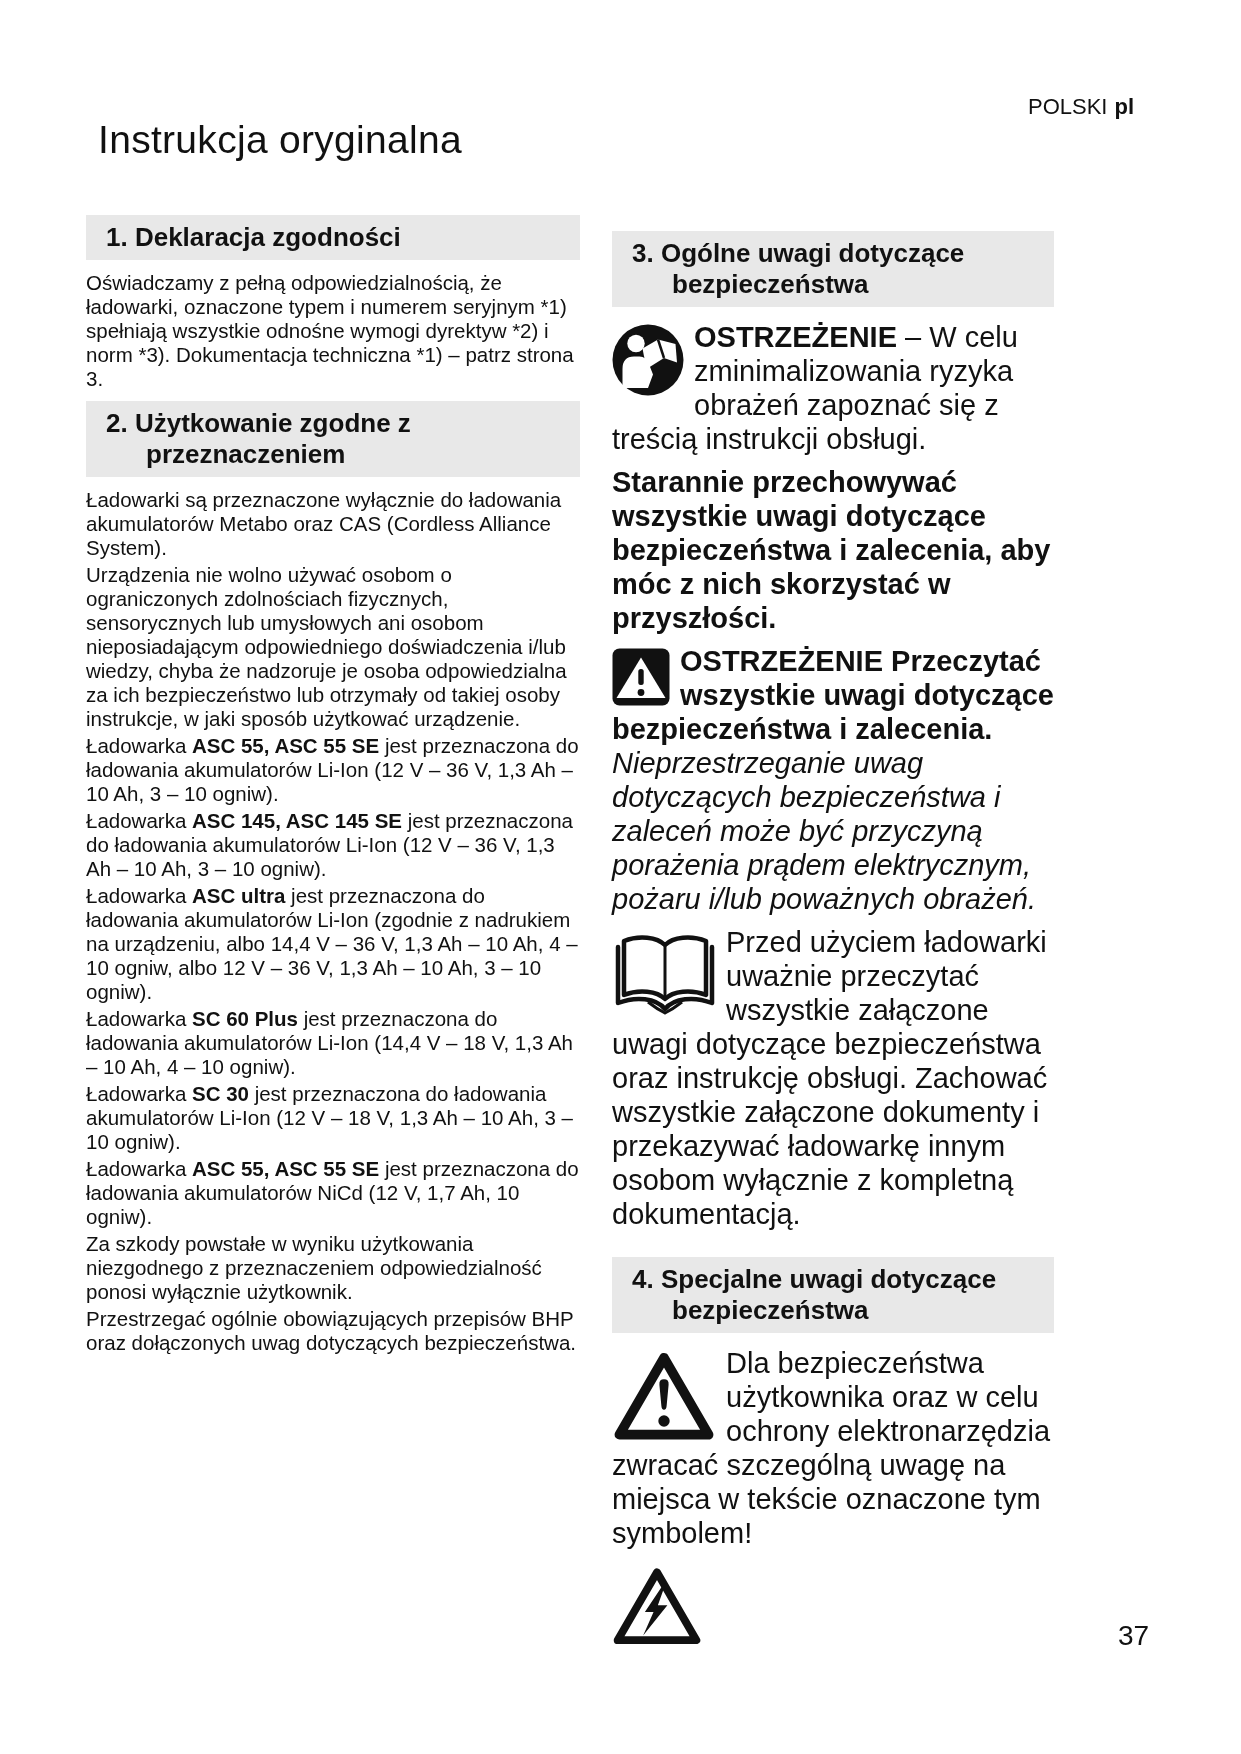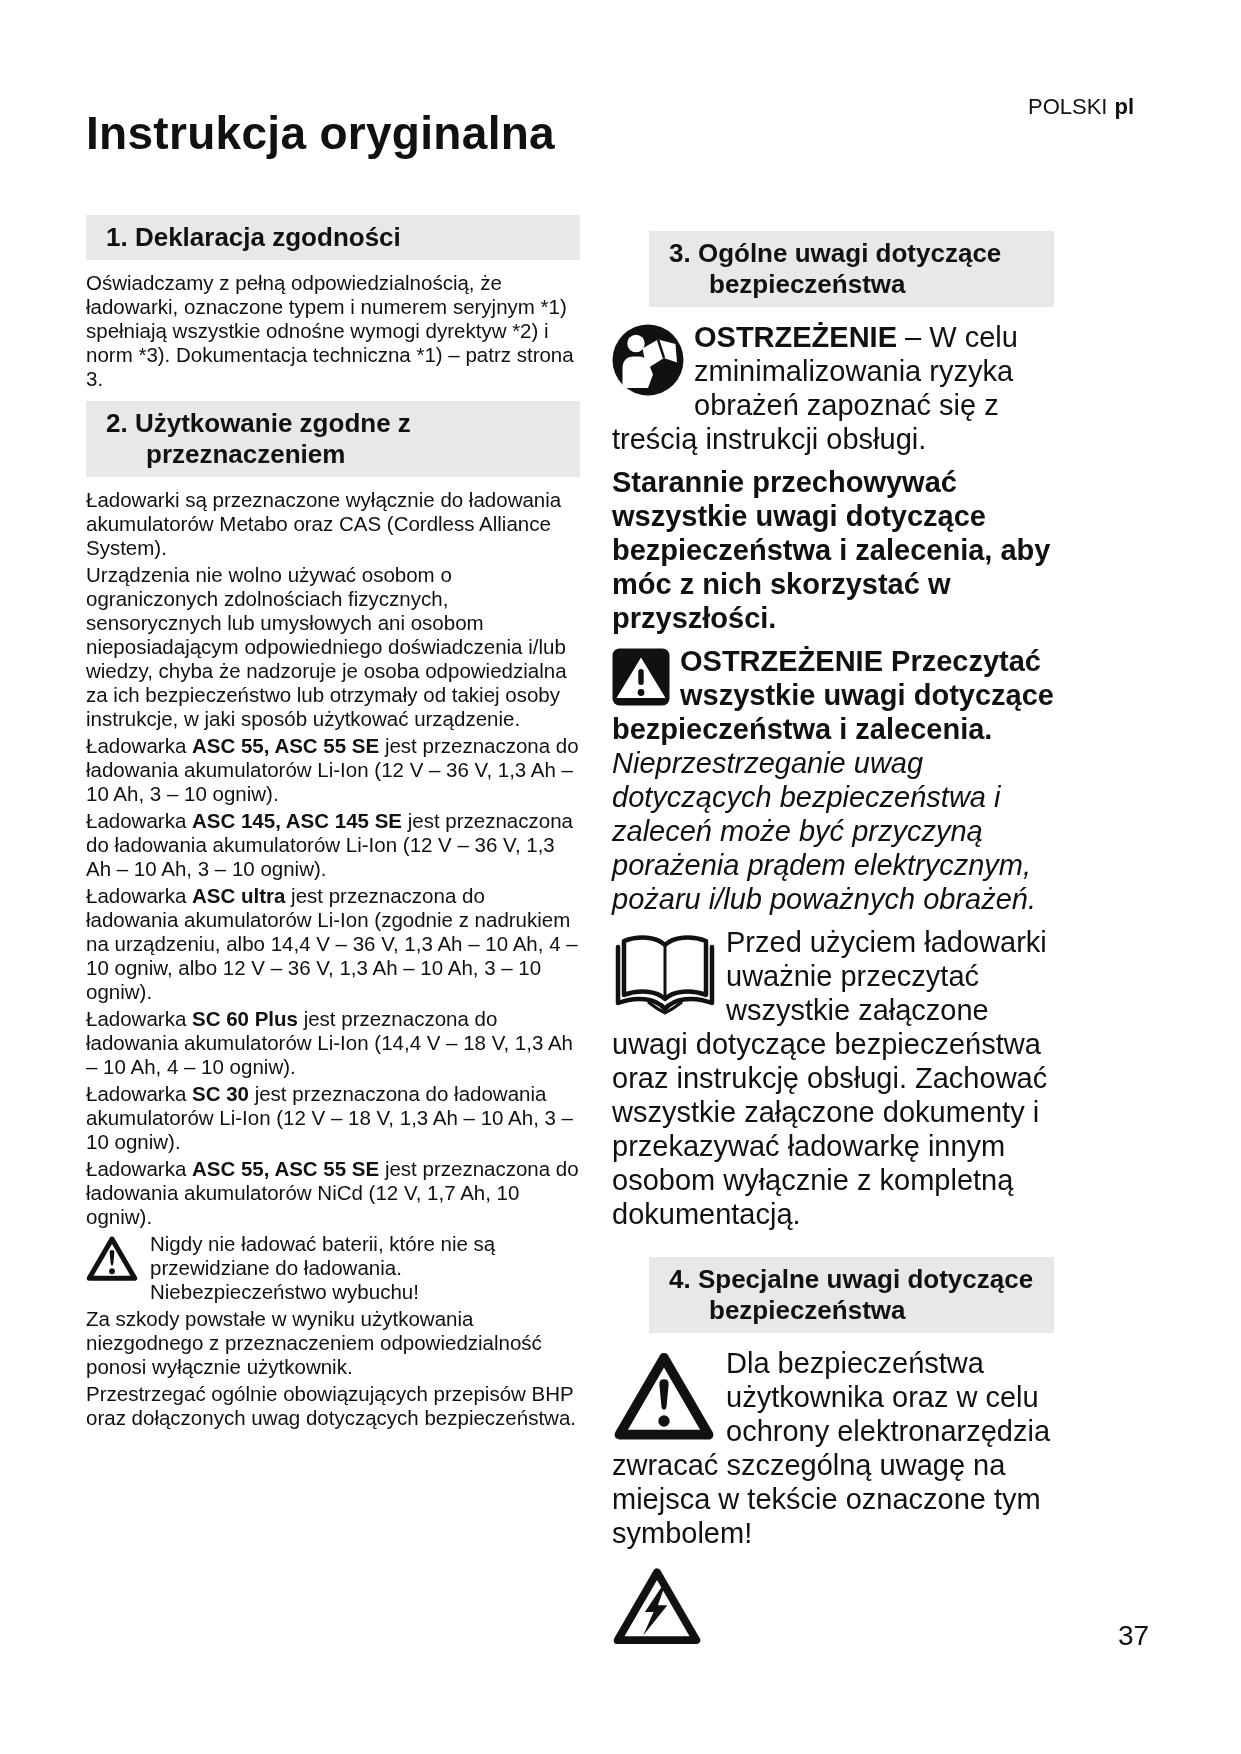--- a/index.html
+++ b/index.html
@@ -1,28 +1,28 @@
 <!DOCTYPE html>
 <html lang="pl"><head>
 <meta charset="utf-8">
 <style>
   html,body{margin:0;padding:0;background:#fff;}
   .page{position:relative;width:1241px;height:1754px;background:#ffffff;
         font-family:"Liberation Sans","DejaVu Sans",sans-serif;color:#111;overflow:hidden;}
   .lang{position:absolute;top:94px;left:12px;width:1086px;text-align:right;font-size:22px;padding-left:36px;}
   .lang .code{font-weight:bold;margin-left:7px;}
-  .title{position:absolute;left:86px;top:106px;margin:0;font-size:46px;font-weight:bold;letter-spacing:.3px;}
+  .title{position:absolute;left:86px;top:106px;margin:12px;font-size:39px;font-weight:normal;letter-spacing:.3px;}
   .col{position:absolute;top:205px;}
   .col-left{left:86px;width:494px;font-size:20.5px;line-height:24px;}
   .col-right{left:612px;width:442px;font-size:29px;line-height:34px;}
   .sec-head{background:#e8e8e8;padding:7px 12px 7px 20px;font-weight:bold;
             font-size:26px;line-height:31px;margin:0 0 11px 0;}
   .sec-head:first-child{margin-top:0;}
   .col-left .sec-head{margin-top:10px;}
-  .col-right .sec-head{margin-top:26px;margin-bottom:13px;margin-left:37px;}
+  .col-right .sec-head{margin-top:26px;margin-bottom:13px;}
   .sec-head-text{padding-left:40px;text-indent:-40px;}
   .para{margin:0 0 3px 0;display:flow-root;}
   .col-right .para{margin-bottom:9px;}
   .b{font-weight:bold;}
   .i{font-style:italic;}
   .icon{float:left;}
   .icon svg{display:block;}
   .read-manual-icon{margin:4px 10px 4px 0;}
   .read-manual-icon svg{width:72px;height:72px;}
   .warning-square-icon{margin:4px 10px 4px 0;}
@@ -54,27 +54,20 @@
         <div class="sec-head-text">2. Użytkowanie zgodne z przeznaczeniem</div>
       </div>
       <div class="para"><span>Ładowarki są przeznaczone wyłącznie do ładowania akumulatorów Metabo oraz CAS (Cordless Alliance System).</span></div>
       <div class="para"><span>Urządzenia nie wolno używać osobom o ograniczonych zdolnościach fizycznych, sensorycznych lub umysłowych ani osobom nieposiadającym odpowiedniego doświadczenia i/lub wiedzy, chyba że nadzoruje je osoba odpowiedzialna za ich bezpieczeństwo lub otrzymały od takiej osoby instrukcje, w jaki sposób użytkować urządzenie.</span></div>
       <div class="para"><span>Ładowarka </span><span class="b">ASC 55, ASC 55 SE</span><span> jest przeznaczona do ładowania akumulatorów Li-Ion (12 V – 36 V, 1,3 Ah – 10 Ah, 3 – 10 ogniw).</span></div>
       <div class="para"><span>Ładowarka </span><span class="b">ASC 145, ASC 145 SE</span><span> jest przeznaczona do ładowania akumulatorów Li-Ion (12 V – 36 V, 1,3 Ah – 10 Ah, 3 – 10 ogniw).</span></div>
       <div class="para"><span>Ładowarka </span><span class="b">ASC ultra</span><span> jest przeznaczona do ładowania akumulatorów Li-Ion (zgodnie z nadrukiem na urządzeniu, albo 14,4 V – 36 V, 1,3 Ah – 10 Ah, 4 – 10 ogniw, albo 12 V – 36 V, 1,3 Ah – 10 Ah, 3 – 10 ogniw).</span></div>
       <div class="para"><span>Ładowarka </span><span class="b">SC 60 Plus</span><span> jest przeznaczona do ładowania akumulatorów Li-Ion (14,4 V – 18 V, 1,3 Ah – 10 Ah, 4 – 10 ogniw).</span></div>
       <div class="para"><span>Ładowarka </span><span class="b">SC 30</span><span> jest przeznaczona do ładowania akumulatorów Li-Ion (12 V – 18 V, 1,3 Ah – 10 Ah, 3 – 10 ogniw).</span></div>
       <div class="para"><span>Ładowarka </span><span class="b">ASC 55, ASC 55 SE</span><span> jest przeznaczona do ładowania akumulatorów NiCd (12 V, 1,7 Ah, 10 ogniw).</span></div>
-      <div class="para"><span class="icon warning-triangle-icon v-small">
-          <svg viewBox="0 0 104 94" xmlns="http://www.w3.org/2000/svg">
-            <path d="M52 8 L97.5 86.5 L6.5 86.5 Z" fill="#fff" stroke="#111" stroke-width="10" stroke-linejoin="round"></path>
-            <path d="M52 30 q5.2 0 4.7 5.4 l-2 21.6 q-0.3 4 -2.7 4 q-2.4 0 -2.7 -4 l-2 -21.6 q-0.5 -5.4 4.7 -5.4 Z" fill="#111"></path>
-            <circle cx="52" cy="72.5" r="5.8" fill="#111"></circle>
-          </svg>
-        </span><span>Nigdy nie ładować baterii, które nie są przewidziane do ładowania. Niebezpieczeństwo wybuchu!</span></div>
       <div class="para"><span>Za szkody powstałe w wyniku użytkowania niezgodnego z przeznaczeniem odpowiedzialność ponosi wyłącznie użytkownik.</span></div>
       <div class="para"><span>Przestrzegać ogólnie obowiązujących przepisów BHP oraz dołączonych uwag dotyczących bezpieczeństwa.</span></div>
     </div>
   <div class="col col-right" id="col-right">
       <div class="sec-head">
         <div class="sec-head-text">3. Ogólne uwagi dotyczące bezpieczeństwa</div>
       </div>
       <div class="para"><span class="icon read-manual-icon">
           <svg viewBox="0 0 72 72" xmlns="http://www.w3.org/2000/svg">
             <circle cx="36" cy="36" r="35.5" fill="#111"></circle>

